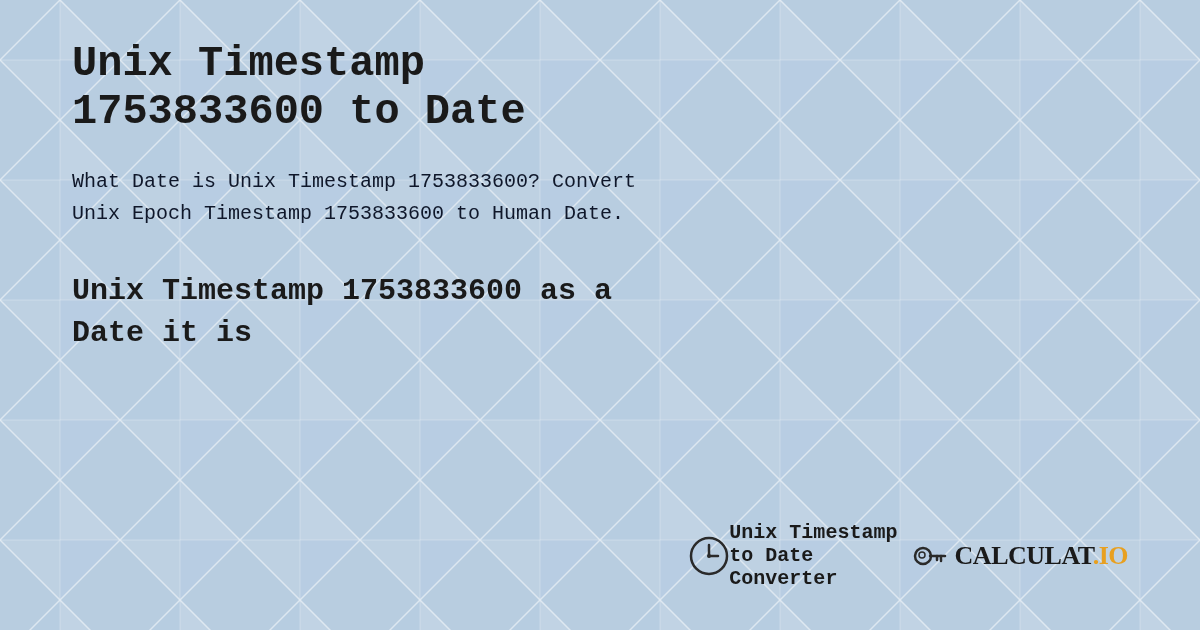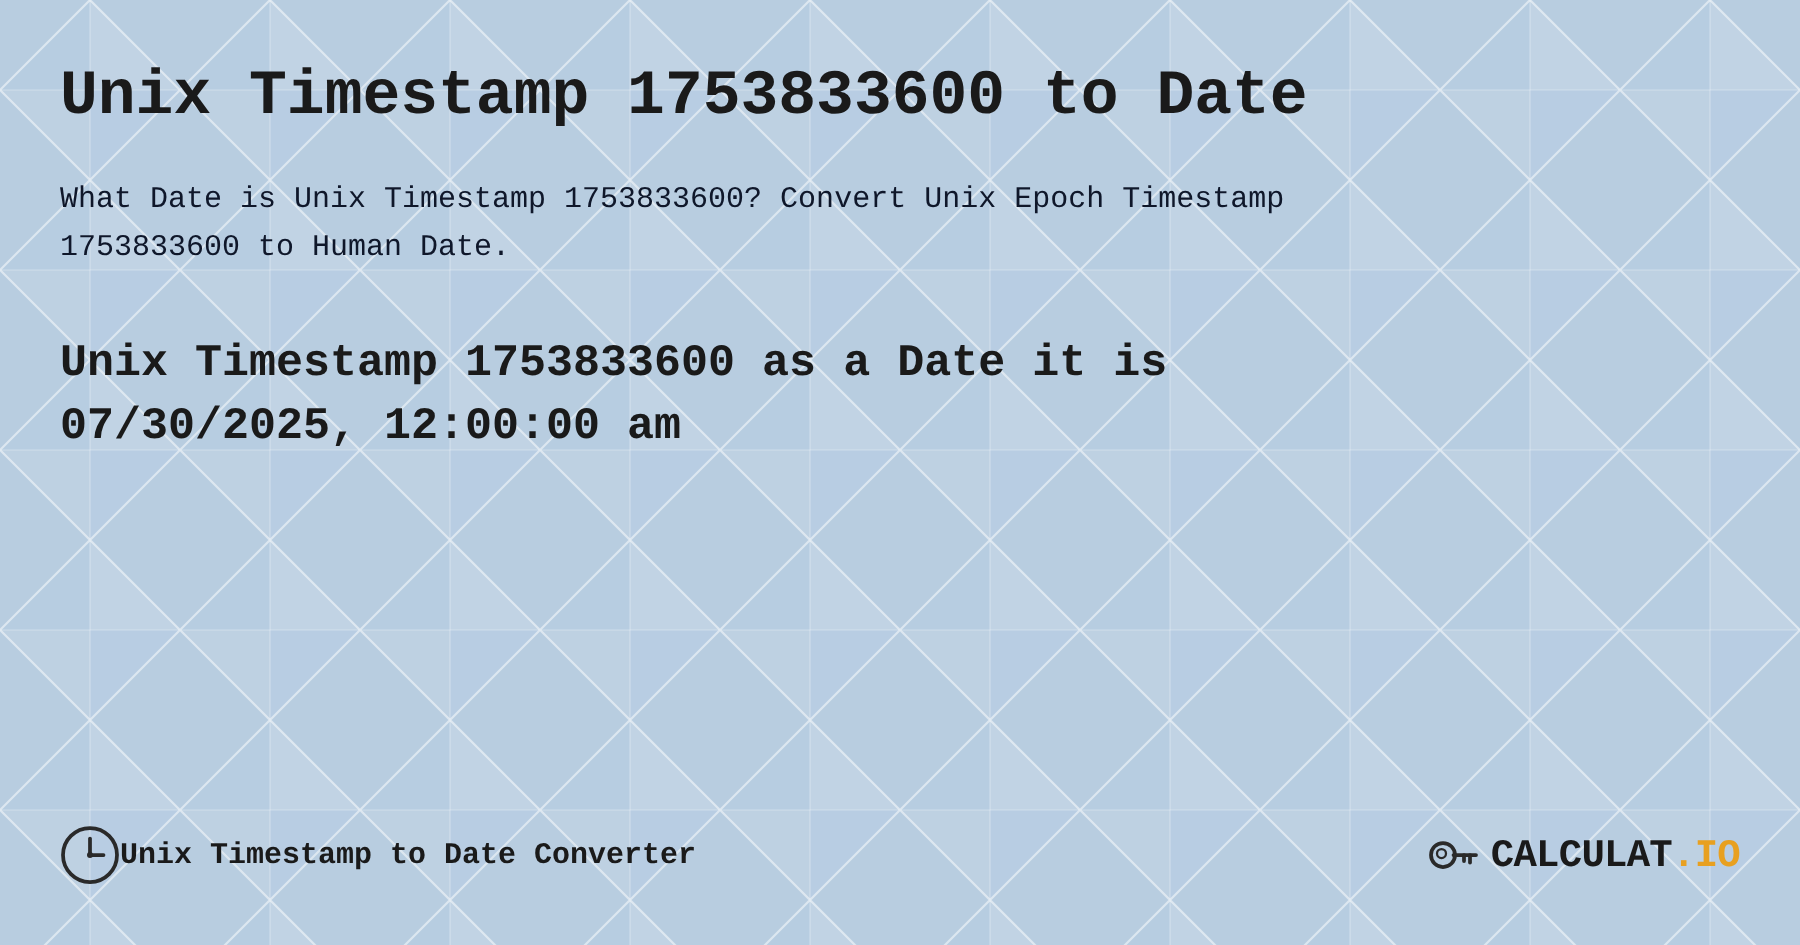--- a/index.html
+++ b/index.html
@@ -23,24 +23,24 @@
       top: 0;
       left: 0;
       width: 100%;
       height: 100%;
       z-index: 0;
     }
 
     .content {
       position: relative;
       z-index: 1;
-      padding: 40px 40px;
+      padding: 40px 72px;
       height: 100%;
       display: flex;
-      flex-direction: column;
+      flex-direction: row;
       justify-content: center;
     }
 
     .main-title {
       font-size: 42px;
       font-weight: 900;
       color: #1a1a1a;
       letter-spacing: 0px;
       margin-bottom: 30px;
       font-family: 'Courier New', Courier, monospace;
@@ -101,21 +101,21 @@
 
     .logo-icon {
       width: 36px;
       height: 36px;
     }
 
     .logo-text {
       font-size: 26px;
       font-weight: 700;
       color: #1a1a1a;
-      font-family: Liberation Mono, monospace;
+      font-family: Liberation Serif, serif;
       letter-spacing: -0.5px;
     }
 
     .logo-text span {
       color: #e8a020;
     }
   </style>
 </head>
 <body>
 
@@ -143,21 +143,20 @@
 
 <div class="content">
   <div>
     <h1 class="main-title">Unix Timestamp 1753833600 to Date</h1>
 
     <p class="description">What Date is Unix Timestamp 1753833600? Convert Unix Epoch Timestamp 1753833600 to Human Date.</p>
 
     <div class="result-section">
       <p class="result-text">
         <span>Unix Timestamp 1753833600 as a Date it is</span><br>
-        <span>07/30/2025, 12:00:00 am</span>
       </p>
     </div>
   </div>
 
   <div class="footer">
     <div class="footer-left">
 
       <svg class="clock-icon" viewBox="0 0 40 40" xmlns="http://www.w3.org/2000/svg">
         <circle cx="20" cy="20" r="18" fill="none" stroke="#2a2a2a" stroke-width="2.5"></circle>
         <line x1="20" y1="20" x2="20" y2="9" stroke="#2a2a2a" stroke-width="2.5" stroke-linecap="round"></line>

